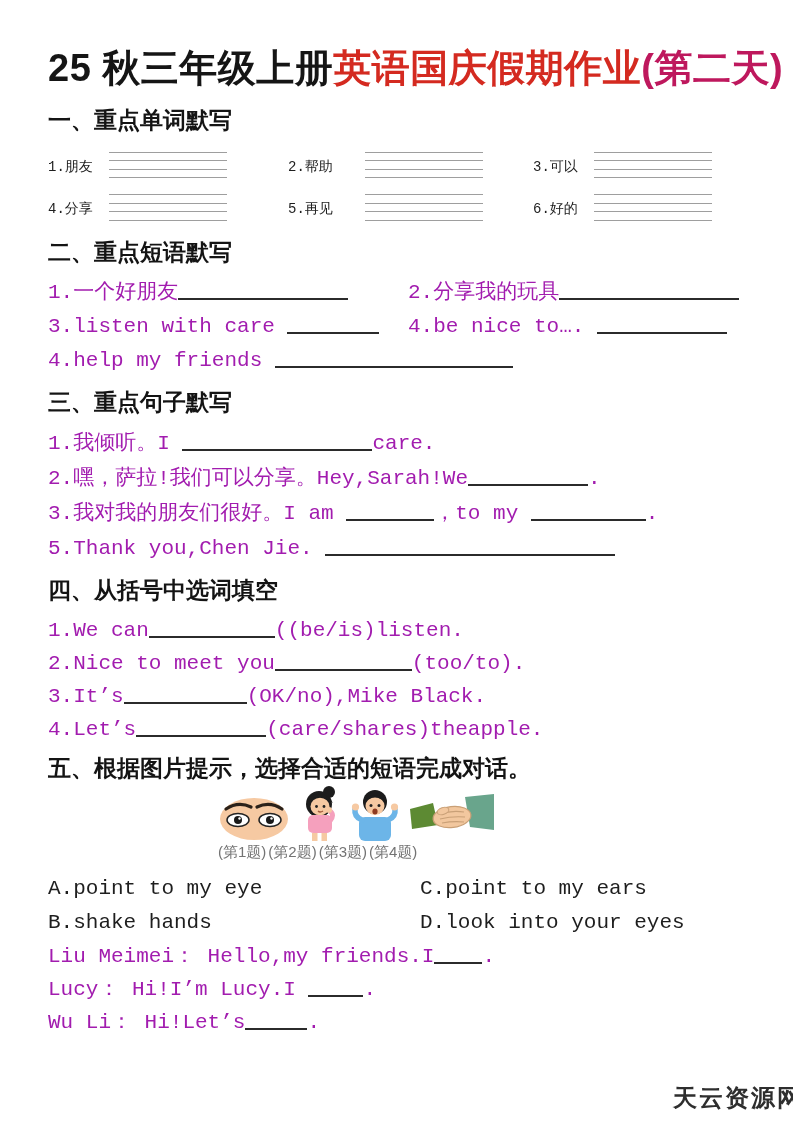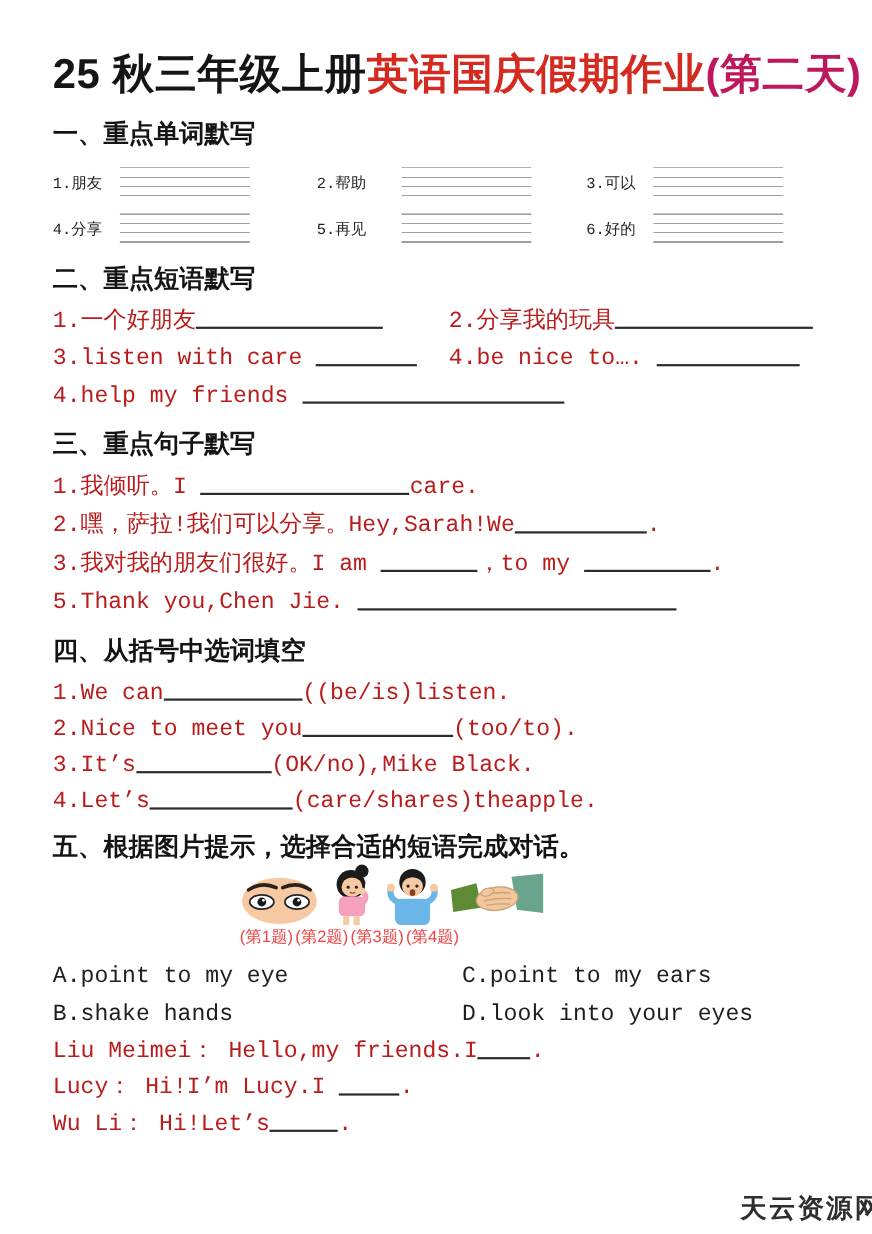--- a/index.html
+++ b/index.html
@@ -13,46 +13,46 @@
 
   .title {
     font-family:"Liberation Sans","DejaVu Sans",sans-serif;
     font-weight:bold; font-size:38px; line-height:44px; white-space:nowrap;
     color:#151515; letter-spacing:0.5px;
   }
   .t-red  { color:#d42a20; }
   .t-blue { color:#be185d; }
 
   .sec-head {
-    font-family:Liberation Sans, sans-serif;
+    font-family:Liberation Serif, serif;
     font-weight:bold; font-size:23px; line-height:30px; color:#141414;
   }
   .mt16{margin-top:16px;} .mt8{margin-top:8px;} .mt10{margin-top:10px;}
 
-  .line { font-size:21px; line-height:34px; white-space:nowrap; color:#b91c1c; }
+  .line { font-size:21px; line-height:34px; white-space:nowrap; color:#a21caf; }
   .s3 .line { line-height:35px; }
   .s4 .line { line-height:33px; }
   .dlg .line { line-height:33px; }
 
   .bl { display:inline-block; border-bottom:2px solid #2b2b2b; height:18px; vertical-align:-2px; }
 
   .wrow { display:flex; margin-top:10px; height:42px; }
   .wrow2 { margin-top:0;text-align:right; }
   .wcell { display:flex; align-items:center; }
   .wc1 { width:240px; } .wc2 { width:245px;gap:16px; } .wc3 { width:212px; }
   .wlabel { font-size:14px; margin-right:16px; }
   .grid4 {
     width:118px; height:27px; margin-top:-4px;
     background:repeating-linear-gradient(to bottom,#9e9e9e 0 1px,transparent 1px 8.5px);
   }
   .half { display:inline-block; width:360px; }
 
   .imgrow { display:flex; align-items:flex-end; gap:10px; margin:2px 0 0 170px; height:56px; }
   .caprow { margin-left:170px; font-family:"Liberation Sans","DejaVu Sans",sans-serif;
-            font-size:15px; line-height:20px; color:#ef4444; white-space:nowrap; }
+            font-size:15px; line-height:20px; color:#737373; white-space:nowrap; }
   .caprow span { margin-right:2px; }
 
   .optrow { display:flex; font-size:21px; line-height:34px; white-space:nowrap; }
   .optrow .optL { width:372px; display:inline-block; }
   .optrow1 { margin-top:10px; }
 
   .wm {
     position:absolute; right:-10px; bottom:8px;
     font-family:"Liberation Sans","DejaVu Sans",sans-serif;
     font-weight:bold; font-size:24px; letter-spacing:2px; color:#2e2e2e; white-space:nowrap;

